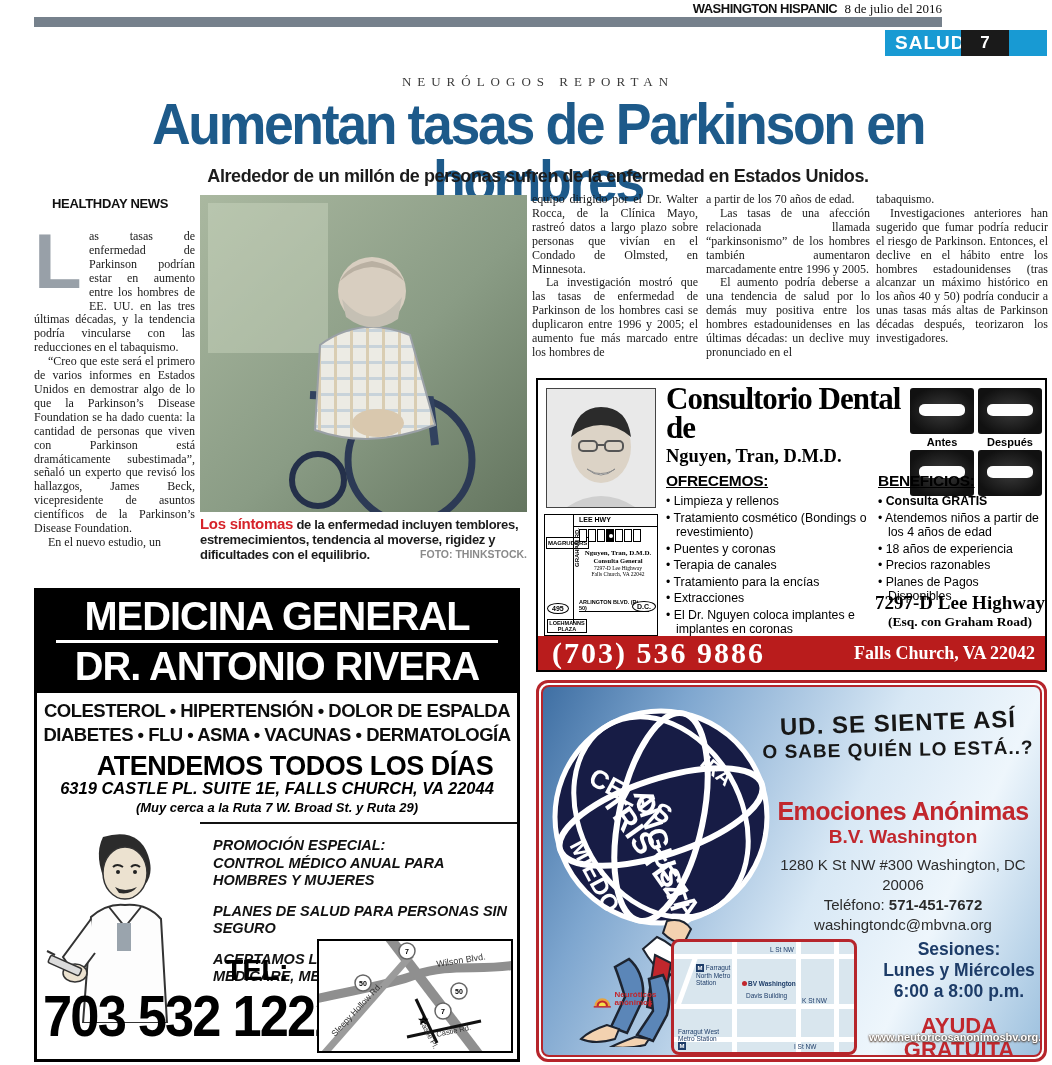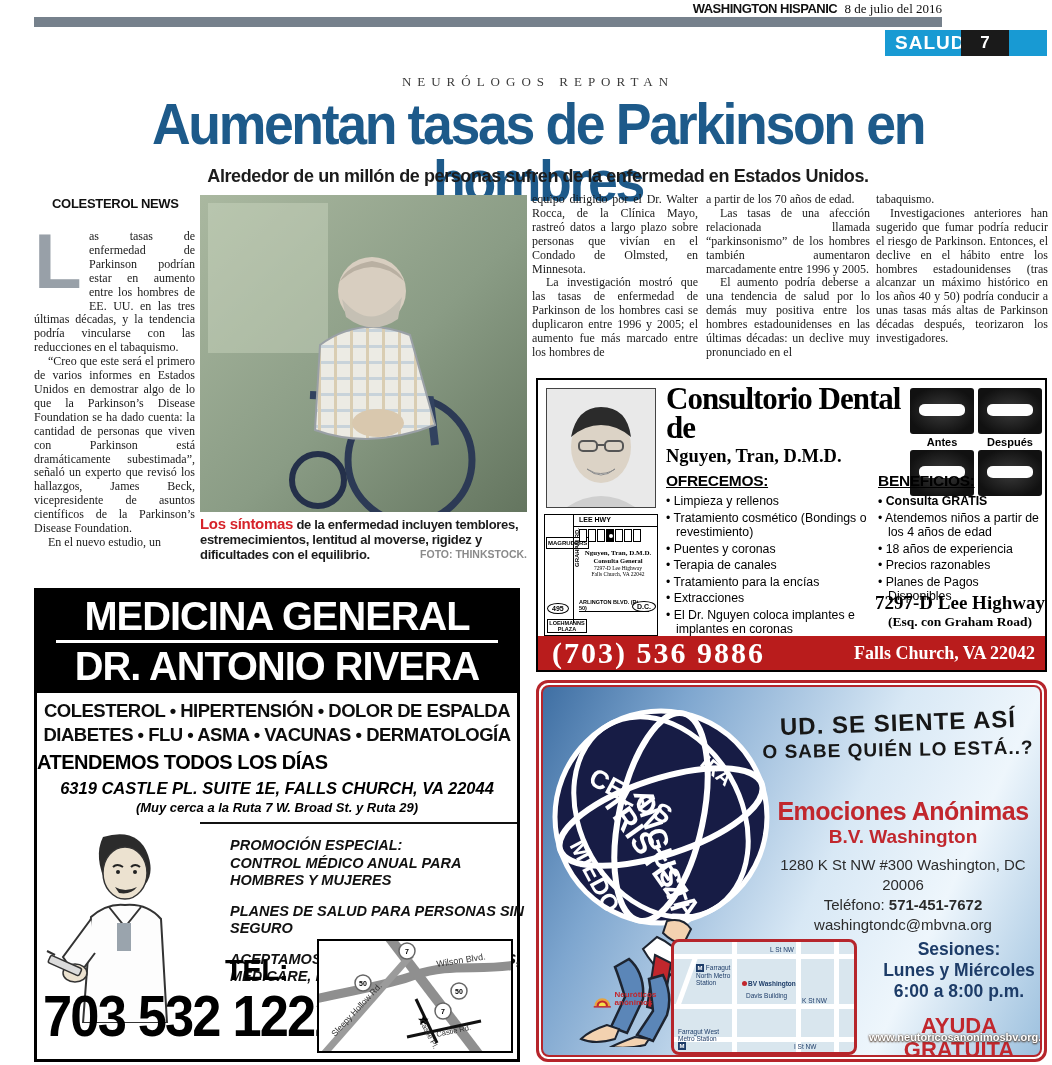--- a/index.html
+++ b/index.html
@@ -80,26 +80,26 @@
   .d-map .odc { right:1px; top:86px; }
   .d-map .plaza { position:absolute; left:2px; bottom:2px; border:1px solid #000; font-size:5.5px; font-weight:700; text-align:center; width:40px; line-height:1.1; }
 
   
   .medicina { position:absolute; left:22px; top:588px; width:486px; height:474px; border:3px solid #000; background:#fff; font-family:"Liberation Sans", sans-serif; }
   .m-head { position:absolute; left:0; top:0; width:100%; height:102px; background:#000; color:#fff; text-align:center; }
   .m-head .h1 { font-size:41px; font-weight:800; letter-spacing:-1px; transform:scaleX(0.97); margin-top:2px; }
   .m-head .rule { width:92%; margin:0 auto; border-top:3px solid #fff; }
   .m-head .h2 { font-size:41px; font-weight:800; letter-spacing:-1px; transform:scaleX(0.97); }
   .m-cond { position:absolute; left:0; top:108px; width:100%; text-align:center; font-weight:800; font-size:18.5px; line-height:24px; letter-spacing:-0.5px; color:#0d0d0d; }
-  .m-hours { position:absolute; left:0; top:160px; width:100%; font-weight:800; font-size:20px; letter-spacing:-0.5px; }
+  .m-hours { position:absolute; left:0; top:160px; width:100%; text-align:center; font-weight:800; font-size:27px; letter-spacing:-0.5px;padding-left:36px; }
   .m-addr { position:absolute; left:0; top:188px; width:100%; text-align:center; font-weight:700; font-style:italic; font-size:16.5px; }
   .m-near { position:absolute; left:0; top:209px; width:100%; text-align:center; font-weight:700; font-style:italic; font-size:13px; }
   .m-divider { position:absolute; left:163px; top:231px; width:317px; border-top:2px solid #111; }
   .m-doctor { position:absolute; left:6px; top:236px; width:160px; height:196px; }
-  .m-promos { position:absolute; left:193px; top:246px; width:300px; font-weight:700; font-style:italic; font-size:14.5px; line-height:17.5px; color:#111; }
+  .m-promos { position:absolute; left:176px; top:246px; width:300px; font-weight:700; font-style:italic; font-size:14.5px; line-height:17.5px; color:#111; }
   .m-promos p { margin-bottom:13px; }
   .m-tel-label { position:absolute; left:188px; top:362px; font-weight:800; font-size:30px; letter-spacing:-1px; }
   .m-tel { position:absolute; left:6px; top:392px; width:290px; font-weight:800; font-size:57px; letter-spacing:-2px; transform:scaleX(0.92); transform-origin:left; white-space:nowrap; }
   .m-map { position:absolute; right:4px; bottom:6px; width:196px; height:114px; border:2px solid #000; background:#fff; overflow:hidden; }
 
   
   .emo { position:absolute; left:524px; top:680px; width:511px; height:382px; border:3px solid #b6252b; border-radius:12px; background:#fff; padding:2px; }
   .emo-inner { width:100%; height:100%; border:2px solid #b6252b; border-radius:8px; background:linear-gradient(115deg, #3f6fa3 0%, #7ea6cf 22%, #d8e8f5 55%, #eef6fc 75%, #9cc0de 100%); position:relative; overflow:hidden; font-family:"Liberation Sans", sans-serif; }
   .emo-globe { position:absolute; left:6px; top:18px; }
   .emo-man { position:absolute; left:28px; top:228px; }
@@ -135,21 +135,21 @@
   <div class="grayband"></div>
   <div class="saludtab">
     <span class="s-label">SALUD</span>
     <span class="pagebox">7</span>
   </div>
 
   <div class="kicker">NEURÓLOGOS REPORTAN</div>
   <div class="headline">Aumentan tasas de Parkinson en hombres</div>
   <div class="subhead">Alrededor de un millón de personas sufren de la enfermedad en Estados Unidos.</div>
 
-  <div class="byline">COLESTEROL NEWS</div>
+  <div class="byline">HEALTHDAY NEWS</div>
   <div class="col" id="col1">
     <p><span class="dropcap">L</span><span>as tasas de enfermedad de Parkinson podrían estar en aumento entre los hombres de EE. UU. en las tres últimas décadas, y la tendencia podría vincularse con las reducciones en el tabaquismo.</span></p>
     <p>“Creo que este será el primero de varios informes en Estados Unidos en demostrar algo de lo que la Parkinson’s Disease Foundation se ha dado cuenta: la cantidad de personas que viven con Parkinson está dramáticamente subestimada”, señaló un experto que revisó los hallazgos, James Beck, vicepresidente de asuntos científicos de la Parkinson’s Disease Foundation.</p>
     <p>En el nuevo estudio, un</p>
   </div>
   <div class="col" id="col2">
     <p>equipo dirigido por el Dr. Walter Rocca, de la Clínica Mayo, rastreó datos a largo plazo sobre personas que vivían en el Condado de Olmsted, en Minnesota.</p>
     <p>La investigación mostró que las tasas de enfermedad de Parkinson de los hombres casi se duplicaron entre 1996 y 2005; el aumento fue más marcado entre los hombres de</p>
   </div>
   <div class="col" id="col3">
@@ -185,21 +185,21 @@
 
       <path d="M120 150 Q160 120 210 140 L235 230 Q170 255 115 235 Z" fill="url(#plaid)" stroke="#9aa0a6" stroke-width="2"></path>
       <ellipse cx="178" cy="228" rx="26" ry="14" fill="#d9c8ae"></ellipse>
 
       <circle cx="172" cy="96" r="34" fill="#d8cec0"></circle>
       <path d="M142 104 Q172 140 202 102 L198 124 Q172 142 146 122 Z" fill="#c5c0b4"></path>
       <path d="M140 86 Q172 58 204 86 Q196 70 172 66 Q148 70 140 86" fill="#b9b0a2"></path>
     </svg>
   </div>
   <div class="caption">
-    <span class="lead">Los síntomas</span><span> de la enfermedad incluyen temblores, estremecimientos, lentitud al moverse, rigidez y dificultades con el equilibrio.</span>
+    <span class="lead">Los síntomas</span><span> de la enfermedad incluyen temblores, estremecimientos, tendencia al moverse, rigidez y dificultades con el equilibrio.</span>
   </div>
   <div class="credit">FOTO: THINKSTOCK.</div>
 
   <div class="dental">
     <div class="d-portrait">
       <svg width="108" height="118" viewBox="0 0 108 118">
         <rect width="108" height="118" fill="#e9e9e9"></rect>
         <ellipse cx="54" cy="58" rx="30" ry="36" fill="#dcd3c6"></ellipse>
         <path d="M24 48 Q30 18 54 18 Q80 18 84 48 Q70 36 54 36 Q38 36 24 48" fill="#2b2b2b"></path>
         <rect x="32" y="52" width="18" height="10" rx="4" fill="none" stroke="#555" stroke-width="2"></rect>

